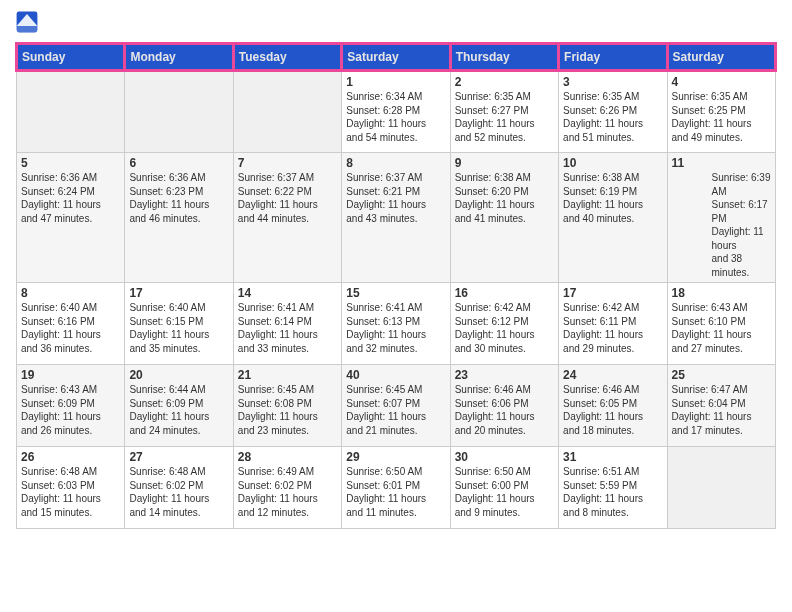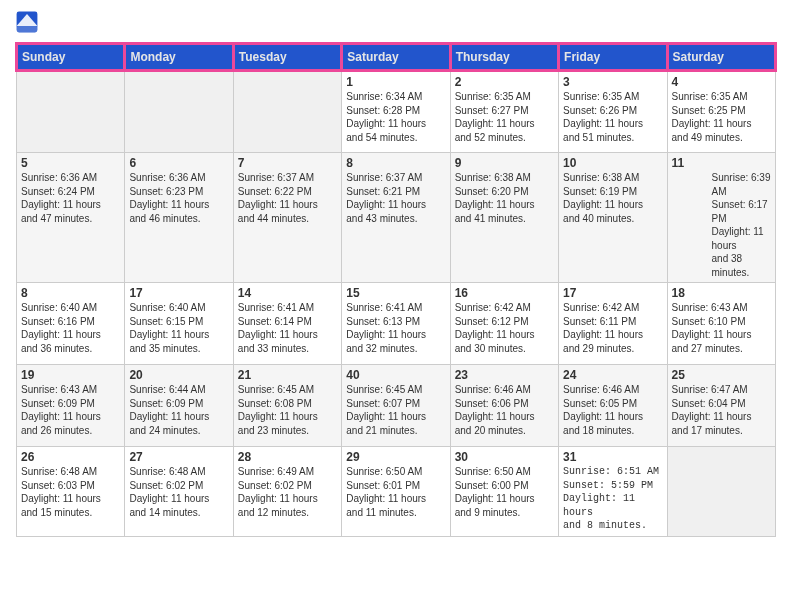--- a/index.html
+++ b/index.html
@@ -348,21 +348,21 @@
           </td>
           <td>
             <div class="day-number">30</div>
             <div class="day-info" style="white-space: pre-line;">Sunrise: 6:50 AM
 Sunset: 6:00 PM
 Daylight: 11 hours
 and 9 minutes.</div>
           </td>
           <td>
             <div class="day-number">31</div>
-            <div class="day-info" style="white-space: pre-line; font-family: Liberation Mono, monospace;">Sunrise: 6:51 AM
+            <div class="day-info" style="white-space: pre-line;">Sunrise: 6:51 AM
 Sunset: 5:59 PM
 Daylight: 11 hours
 and 8 minutes.</div>
           </td>
           <td class="empty-cell"></td>
         </tr>
       </tbody>
   </table>
 </div>
 

